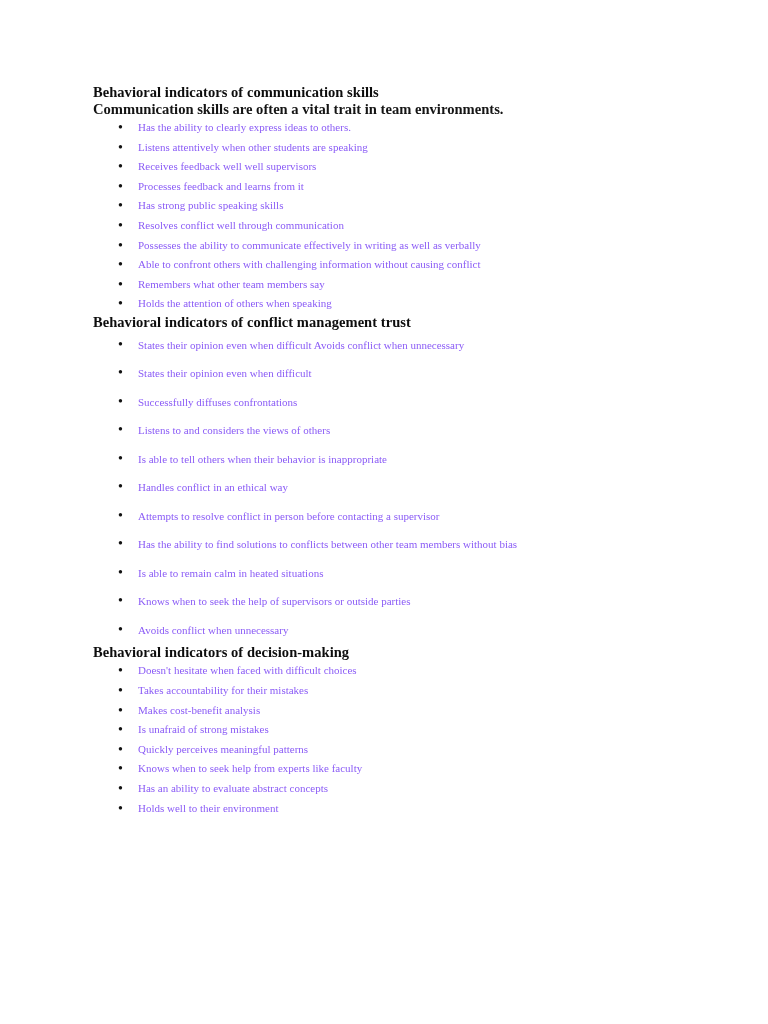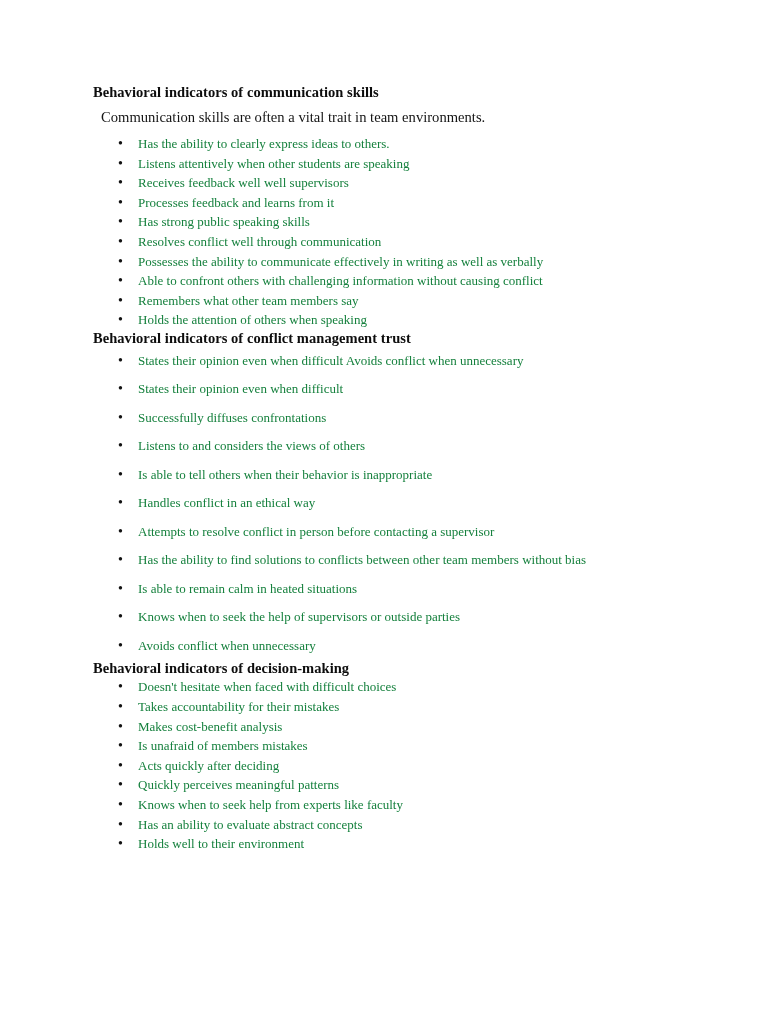--- a/index.html
+++ b/index.html
@@ -31,33 +31,34 @@
     font-weight: bold;
     line-height: 17px;
     margin: 0;
     padding: 0;
     letter-spacing: 0.05px;
     color: #0d0d0d;
   }
   p.intro-paragraph {
     font-size: 14.6px;
     line-height: 17px;
-    margin: 8px;
+    margin: 0;
     padding: 0;
     color: #141414;
+    font-weight: bold;
   }
   ul.bullet-list {
     list-style: none;
     margin: 0;
     padding: 0;
   }
   ul.bullet-list > li {
     position: relative;
-    font-size: 13px;
-    color: #15803d;
+    font-size: 11px;
+    color: #8b5cf6;
     padding-left: 45px;
     margin: 0;
   }
   ul.bullet-list > li::before {
     content: "\2022";
     position: absolute;
     left: 25px;
     top: 0;
     font-size: 14px;
     line-height: inherit;
@@ -119,22 +120,21 @@
       <li>Knows when to seek the help of supervisors or outside parties</li>
       <li>Avoids conflict when unnecessary</li>
     </ul>
 
     <h2 class="section-heading block-heading-3">Behavioral indicators of decision-making</h2>
 
     <ul class="bullet-list spacing-tight list-section-3">
       <li>Doesn't hesitate when faced with difficult choices</li>
       <li>Takes accountability for their mistakes</li>
       <li>Makes cost-benefit analysis</li>
-      <li>Is unafraid of members mistakes</li>
-      <li>Acts quickly after deciding</li>
+      <li>Is unafraid of strong mistakes</li>
       <li>Quickly perceives meaningful patterns</li>
       <li>Knows when to seek help from experts like faculty</li>
       <li>Has an ability to evaluate abstract concepts</li>
       <li>Holds well to their environment</li>
     </ul>
 
   </div>
 </div>
 
 </body></html>

